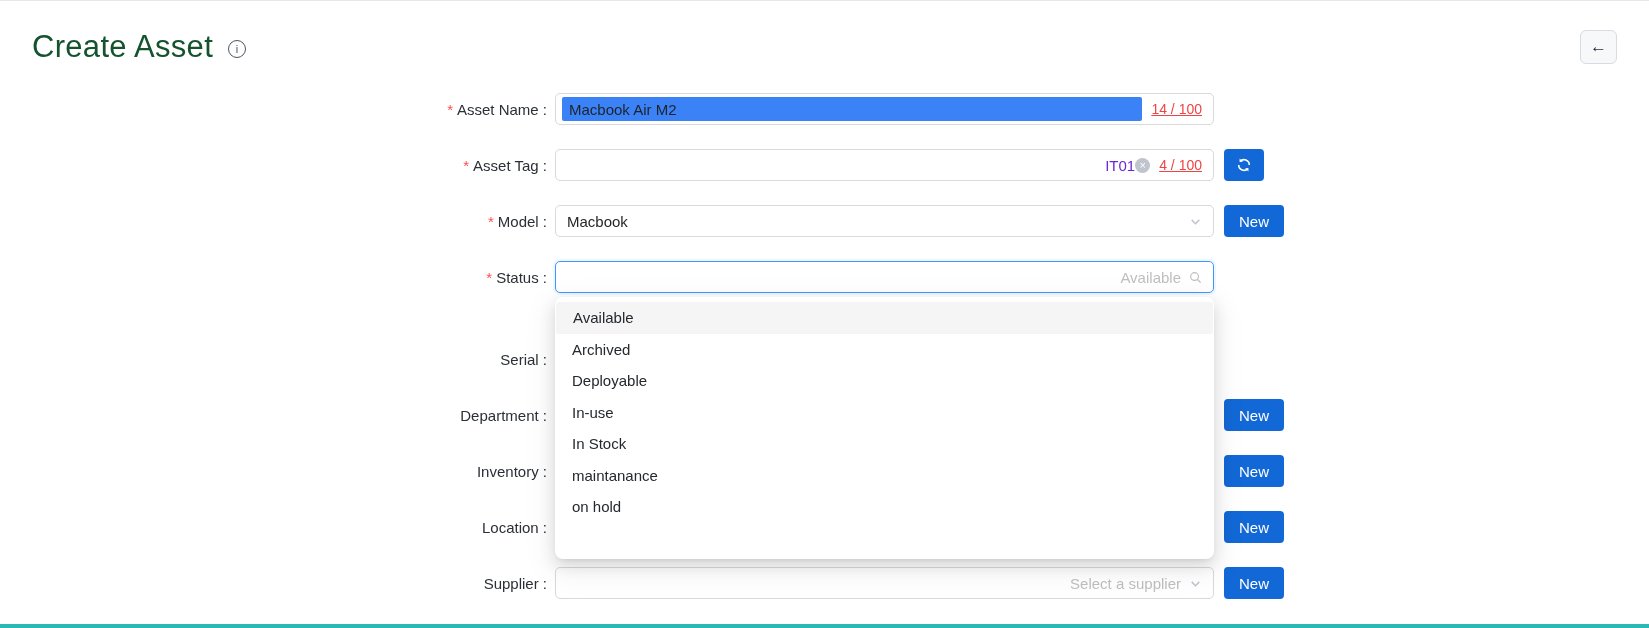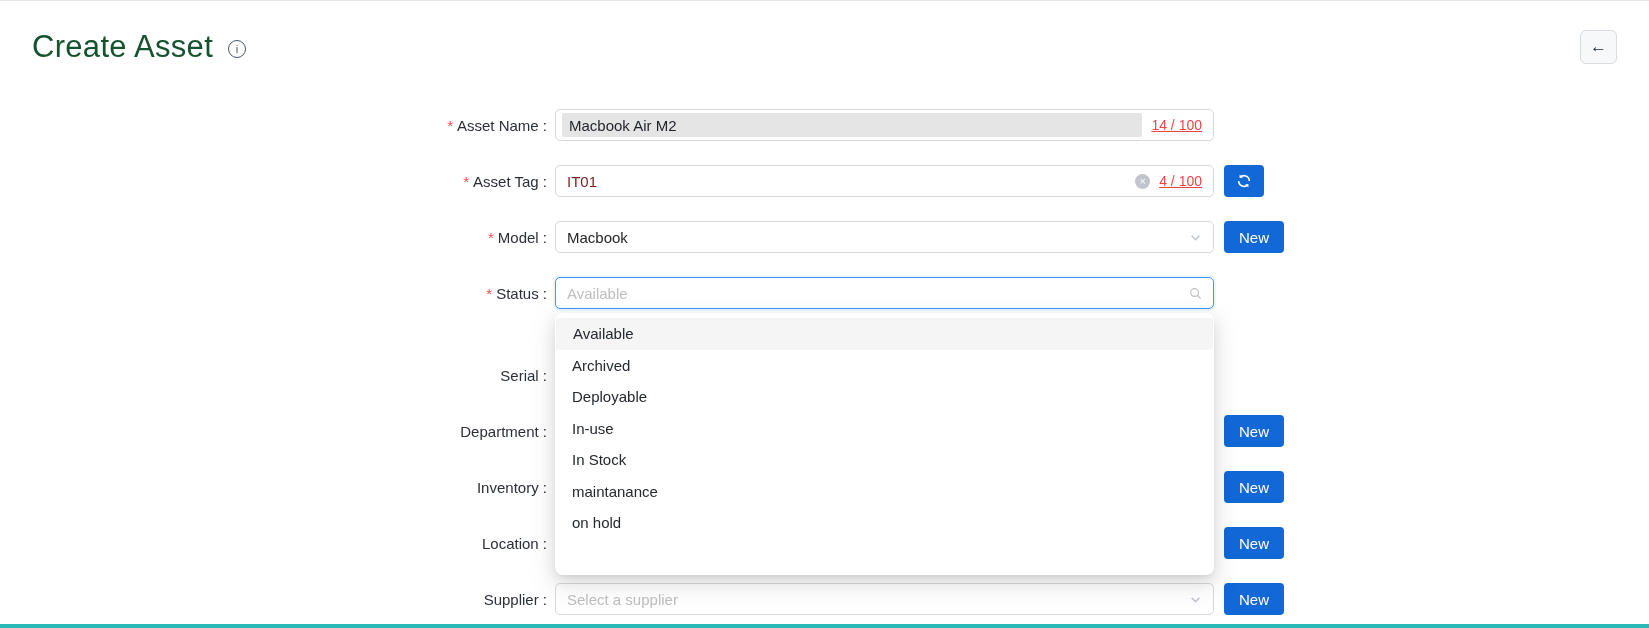--- a/index.html
+++ b/index.html
@@ -41,21 +41,21 @@
     background: #f7f8f9;
     border: 1px solid #d8dce1;
     border-radius: 6px;
     display: flex; align-items: center; justify-content: center;
     font-size: 17px; color: #1f2937;
     cursor: pointer;
     margin-top: 2px;
   }
 
   
-  .form { margin-top: 43px; padding-left: 32px; position: relative; }
+  .form { margin-top: 27px; padding-left: 32px; position: relative; }
   .form-row { display: flex; align-items: center; height: 32px; margin-bottom: 24px; }
   .form-row.status-row { margin-bottom: 50px; }
   .label-col {
     width: 515px; flex: 0 0 auto;
     text-align: right;
     font-size: 15px; color: #2b2f36;
     margin-right: 8px;
     white-space: nowrap;
   }
   .req { color: #ff4d4f; margin-right: 4px; font-size: 15px; }
@@ -71,29 +71,29 @@
     padding: 0 11px;
     font-size: 15px; color: #262626;
   }
   .textbox.focused {
     border: 1.5px solid #4096ff;
     box-shadow: 0 0 0 2px rgba(5,145,255,0.07);
   }
   input.inner {
     border: none; outline: none; background: transparent;
     flex: 1; min-width: 0;
-    font: inherit; color: #7f1d1d; padding: 0;
+    font: inherit; color: #6d28d9; padding: 0; text-align: right;
   }
   input.inner::placeholder { color: #bfbfbf; }
 
   .hl-span {
     flex: 1;
     align-self: stretch;
     display: flex; align-items: center;
-    background: #e5e5e5;
+    background: #3b82f6;
     margin: 3px 0 3px -5px;
     padding: 0 7px;
     border-radius: 2px;
     color: #1f2329;
     overflow: hidden; white-space: nowrap;
   }
   .counter { color: #ef4444; font-size: 14px; margin-left: 9px; white-space: nowrap; text-decoration: underline; }
 
   .clear-icon {
     width: 15px; height: 15px;

